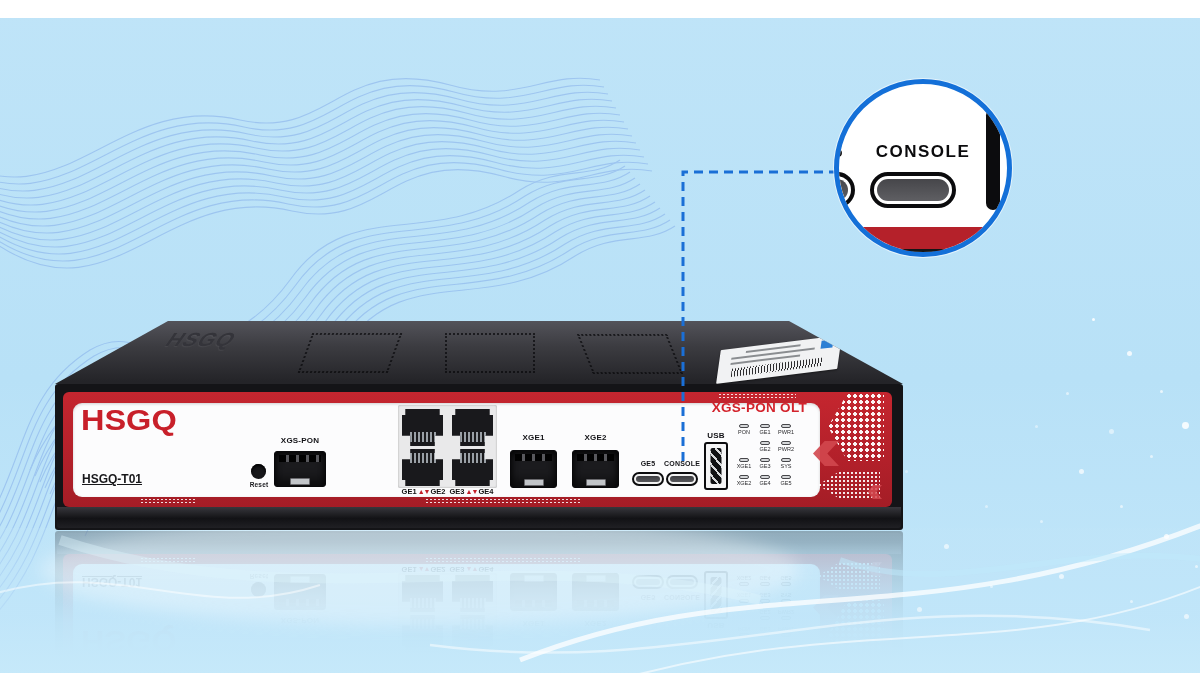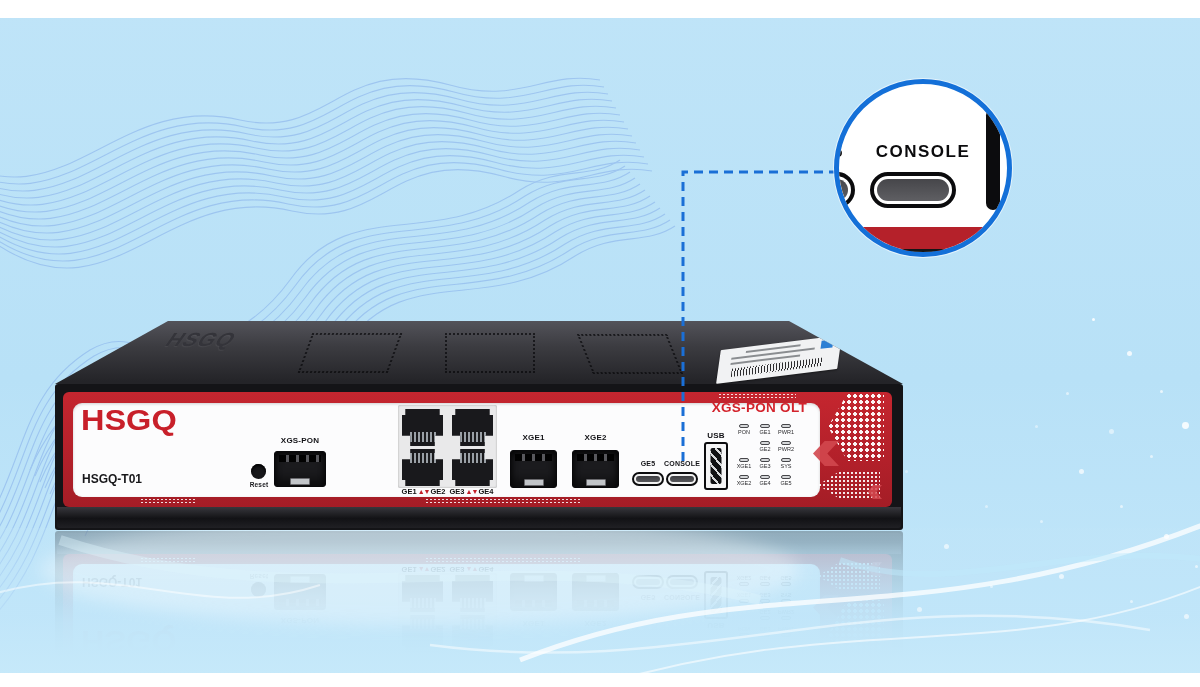--- a/index.html
+++ b/index.html
@@ -62,21 +62,21 @@
   .chev-small { position:absolute; left:813px; top:101px; width:14px; height:14px; background:#d2474e;
     clip-path:polygon(100% 0,35% 0,0 50%,35% 100%,100% 100%,60% 50%); opacity:.85; }
   .dots-strip { position:absolute; background-image:radial-gradient(circle,rgba(255,255,255,.85) .8px,transparent 1px);
     background-size:4px 3px; }
   .s1 { left:663px; top:9px;   width:78px;  height:7px; }
   .s2 { left:370px; top:114px; width:155px; height:6px; }
   .s3 { left:85px;  top:114px; width:55px;  height:5px; }
 
   .logo { position:absolute; left:26px; top:20px; font-size:29px; font-weight:800; color:#c8202a;
     transform:scaleX(1.12); transform-origin:left; }
-  .model { position:absolute; left:27px; top:88px; font-size:12px; font-weight:bold; color:#17171a; }
+  .model { position:absolute; left:27px; top:88px; font-size:12px; font-weight:bold; color:#17171a;text-decoration:underline; }
   .badge { position:absolute; left:620px; top:16px; width:132px; text-align:right; font-size:13.5px;
     font-weight:bold; color:#d3232c; letter-spacing:.3px; }
 
   .plabel { position:absolute; font-size:8px; font-weight:bold; color:#121216; text-align:center; letter-spacing:.2px; }
   .reset-btn { position:absolute; left:196px; top:80px; width:15px; height:15px; border-radius:50%;
     background:#17171a; box-shadow:inset 0 2px 3px #000,0 1px 1px rgba(255,255,255,.5); }
   .reset-label { position:absolute; left:186px; top:97px; width:36px; text-align:center; font-size:6.5px;
     font-weight:bold; color:#1a1a1e; }
 
   .sfp { position:absolute; background:#1b1b1e; border:1px solid #09090b; border-radius:3px;

